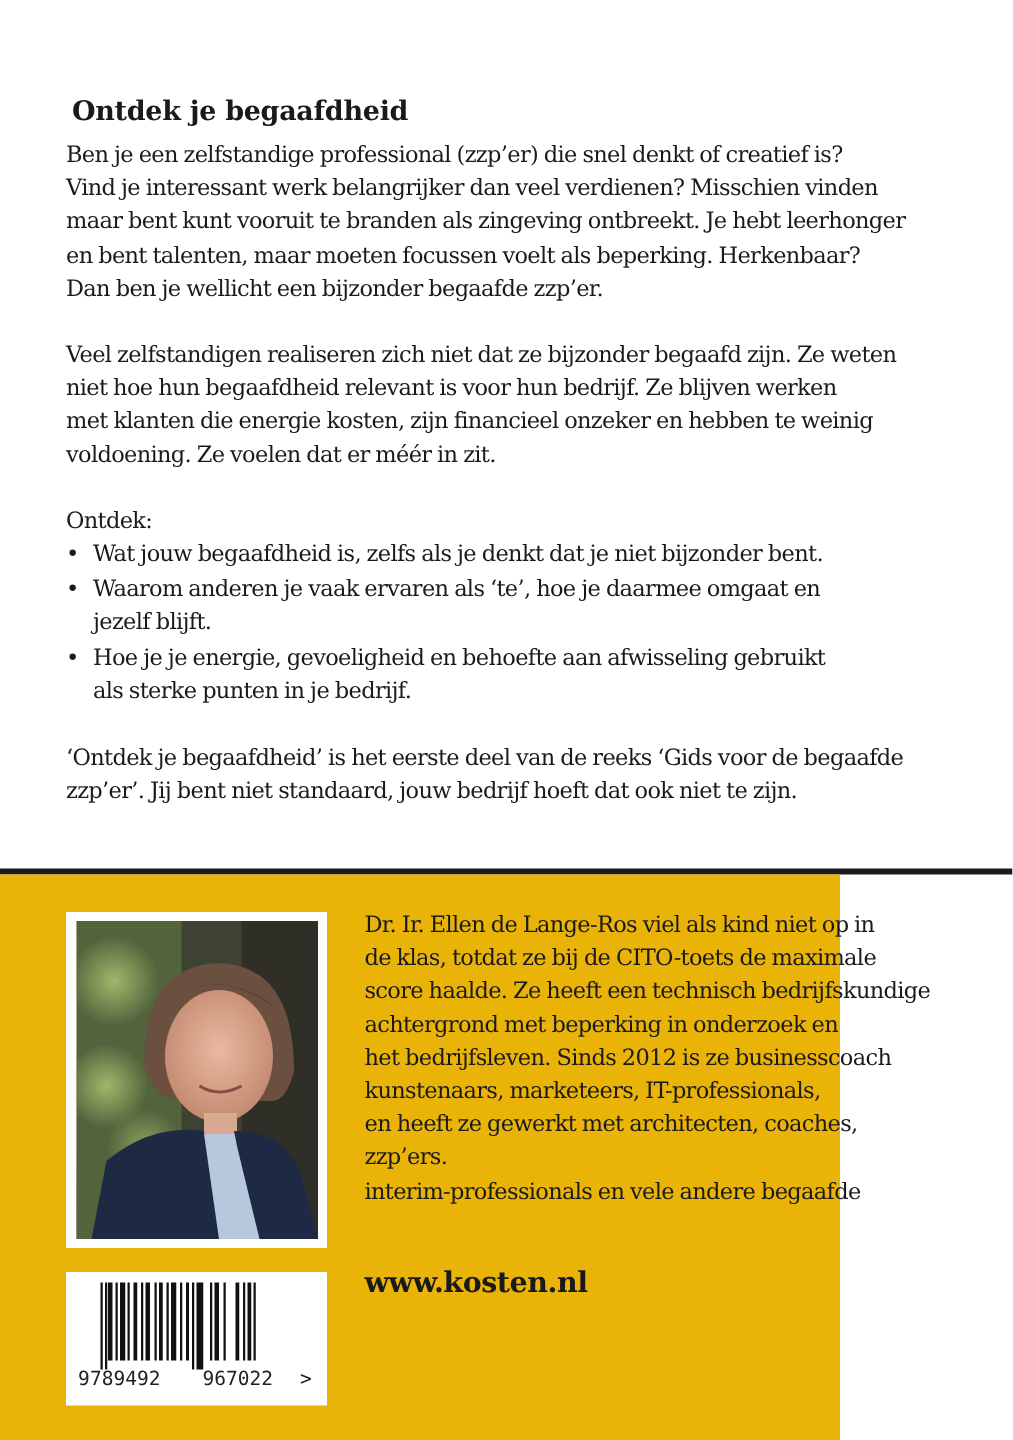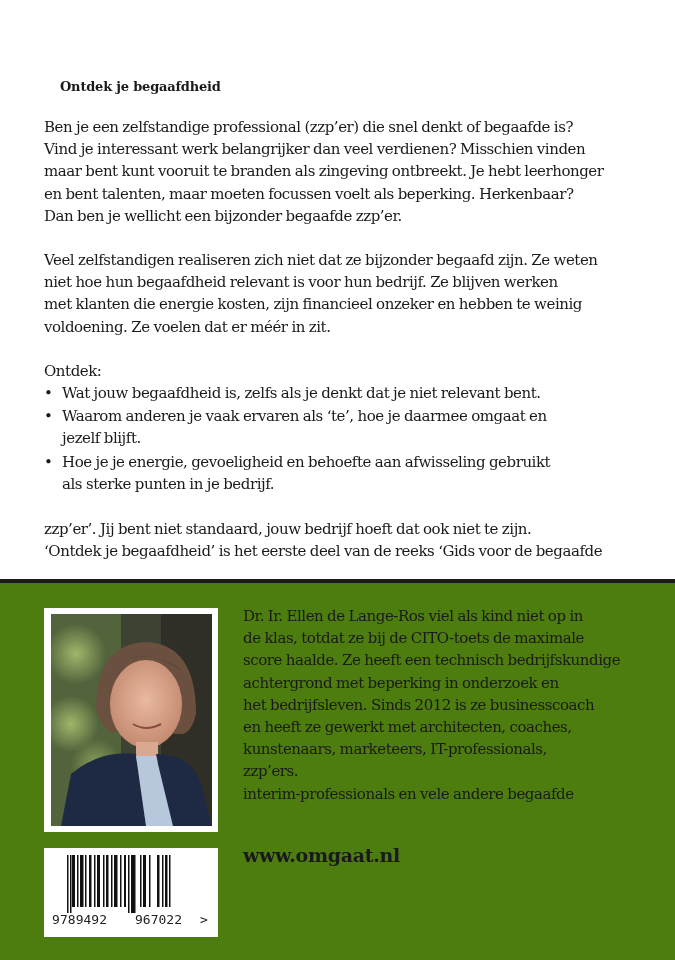--- a/index.html
+++ b/index.html
@@ -12,23 +12,23 @@
     .top {
       position: absolute; left: 0; top: 0; width: 675px; height: 580px;
       background: #ffffff;
     }
     .content {
       position: absolute; left: 44px; top: 58px; width: 600px;
     }
     .title {
       font-family: "DejaVu Serif", serif;
       font-weight: bold;
-      font-size: 13px;
+      font-size: 18px;
       line-height: 26px;
-      margin: 16px;
+      margin: 4px;
       letter-spacing: -0.2px;
     }
     .para {
       font-size: 15px;
       line-height: 22.2px;
       margin: 0;
       letter-spacing: -0.45px;
       word-spacing: -0.5px;
     }
     .para-gap { height: 22px; }
@@ -41,22 +41,22 @@
       margin-bottom: 1px;
     }
     .bullets li .dot {
       position: absolute; left: 0; top: 0;
     }
     .divider {
       position: absolute; left: 0; top: 579px; width: 675px; height: 4px;
       background: #1b1b1b;
     }
     .bottom {
-      position: absolute; left: 0; top: 583px; width: 675px; height: 377px;
-      background: #4d7c0f;
+      position: absolute; left: 0; top: 583px; width: 560px; height: 377px;
+      background: #eab308;
     }
     .photo-frame {
       position: absolute; left: 44px; top: 25px; width: 174px; height: 224px;
       background: #ffffff;
     }
     .photo {
       position: absolute; left: 7px; top: 6px; width: 161px; height: 212px;
       overflow: hidden;
       background: linear-gradient(135deg, #5f7a3a 0%, #7e9a50 20%, #4d5a3a 45%, #3a3a30 70%, #2b2a25 100%);
     }
@@ -85,58 +85,58 @@
     .barcode-text span { position: absolute; white-space: pre; }
   </style>
 </head>
 <body>
 
 <div class="top">
   <div class="content">
     <h1 class="title">Ontdek je begaafdheid</h1>
 
     <p class="para">
-      <span class="line">Ben je een zelfstandige professional (zzp’er) die snel denkt of begaafde is?</span>
+      <span class="line">Ben je een zelfstandige professional (zzp’er) die snel denkt of creatief is?</span>
       <span class="line">Vind je interessant werk belangrijker dan veel verdienen? Misschien vinden</span>
       <span class="line">maar bent kunt vooruit te branden als zingeving ontbreekt. Je hebt leerhonger</span>
       <span class="line">en bent talenten, maar moeten focussen voelt als beperking. Herkenbaar?</span>
       <span class="line">Dan ben je wellicht een bijzonder begaafde zzp’er.</span>
     </p>
     <div class="para-gap"></div>
 
     <p class="para">
       <span class="line">Veel zelfstandigen realiseren zich niet dat ze bijzonder begaafd zijn. Ze weten</span>
       <span class="line">niet hoe hun begaafdheid relevant is voor hun bedrijf. Ze blijven werken</span>
       <span class="line">met klanten die energie kosten, zijn financieel onzeker en hebben te weinig</span>
       <span class="line">voldoening. Ze voelen dat er méér in zit.</span>
     </p>
     <div class="para-gap"></div>
 
     <p class="para">Ontdek:</p>
     <ul class="bullets">
       <li>
         <span class="dot">•</span>
-        <span class="line">Wat jouw begaafdheid is, zelfs als je denkt dat je niet relevant bent.</span>
+        <span class="line">Wat jouw begaafdheid is, zelfs als je denkt dat je niet bijzonder bent.</span>
       </li>
       <li>
         <span class="dot">•</span>
         <span class="line">Waarom anderen je vaak ervaren als ‘te’, hoe je daarmee omgaat en</span>
         <span class="line">jezelf blijft.</span>
       </li>
       <li>
         <span class="dot">•</span>
         <span class="line">Hoe je je energie, gevoeligheid en behoefte aan afwisseling gebruikt</span>
         <span class="line">als sterke punten in je bedrijf.</span>
       </li>
     </ul>
     <div class="para-gap"></div>
 
     <p class="para">
+      <span class="line">‘Ontdek je begaafdheid’ is het eerste deel van de reeks ‘Gids voor de begaafde</span>
       <span class="line">zzp’er’. Jij bent niet standaard, jouw bedrijf hoeft dat ook niet te zijn.</span>
-      <span class="line">‘Ontdek je begaafdheid’ is het eerste deel van de reeks ‘Gids voor de begaafde</span>
     </p>
   </div>
 </div>
 
 <div class="divider"></div>
 
 <div class="bottom">
   <div class="photo-frame">
     <div class="photo" title="Portrait of the author">
       <svg width="161" height="212" viewBox="0 0 161 212">
@@ -167,22 +167,22 @@
       </svg>
     </div>
   </div>
 
   <div class="bio">
     <span class="line">Dr. Ir. Ellen de Lange-Ros viel als kind niet op in</span>
     <span class="line">de klas, totdat ze bij de CITO-toets de maximale</span>
     <span class="line">score haalde. Ze heeft een technisch bedrijfskundige</span>
     <span class="line">achtergrond met beperking in onderzoek en</span>
     <span class="line">het bedrijfsleven. Sinds 2012 is ze businesscoach</span>
+    <span class="line">kunstenaars, marketeers, IT-professionals,</span>
     <span class="line">en heeft ze gewerkt met architecten, coaches,</span>
-    <span class="line">kunstenaars, marketeers, IT-professionals,</span>
     <span class="line">zzp’ers.</span>
     <span class="line">interim-professionals en vele andere begaafde</span>
   </div>
 
   <div class="barcode-box">
     <svg id="barcode-svg" width="174" height="89">
         <rect x="23" y="7" width="1.5" height="58" fill="#111"></rect>
         <rect x="26" y="7" width="1.5" height="58" fill="#111"></rect>
         <rect x="28" y="7" width="3" height="52" fill="#111"></rect>
         <rect x="33" y="7" width="1.5" height="52" fill="#111"></rect>
@@ -209,14 +209,14 @@
         <rect x="125" y="7" width="1.5" height="52" fill="#111"></rect>
       </svg>
     <div class="barcode-text">
       <span style="left:8px">9</span>
       <span style="left:16px">789492</span>
       <span style="left:91px">967022</span>
       <span style="left:156px">&gt;</span>
     </div>
   </div>
 
-  <div class="url">www.omgaat.nl</div>
+  <div class="url">www.kosten.nl</div>
 </div>
 
 </body></html>

